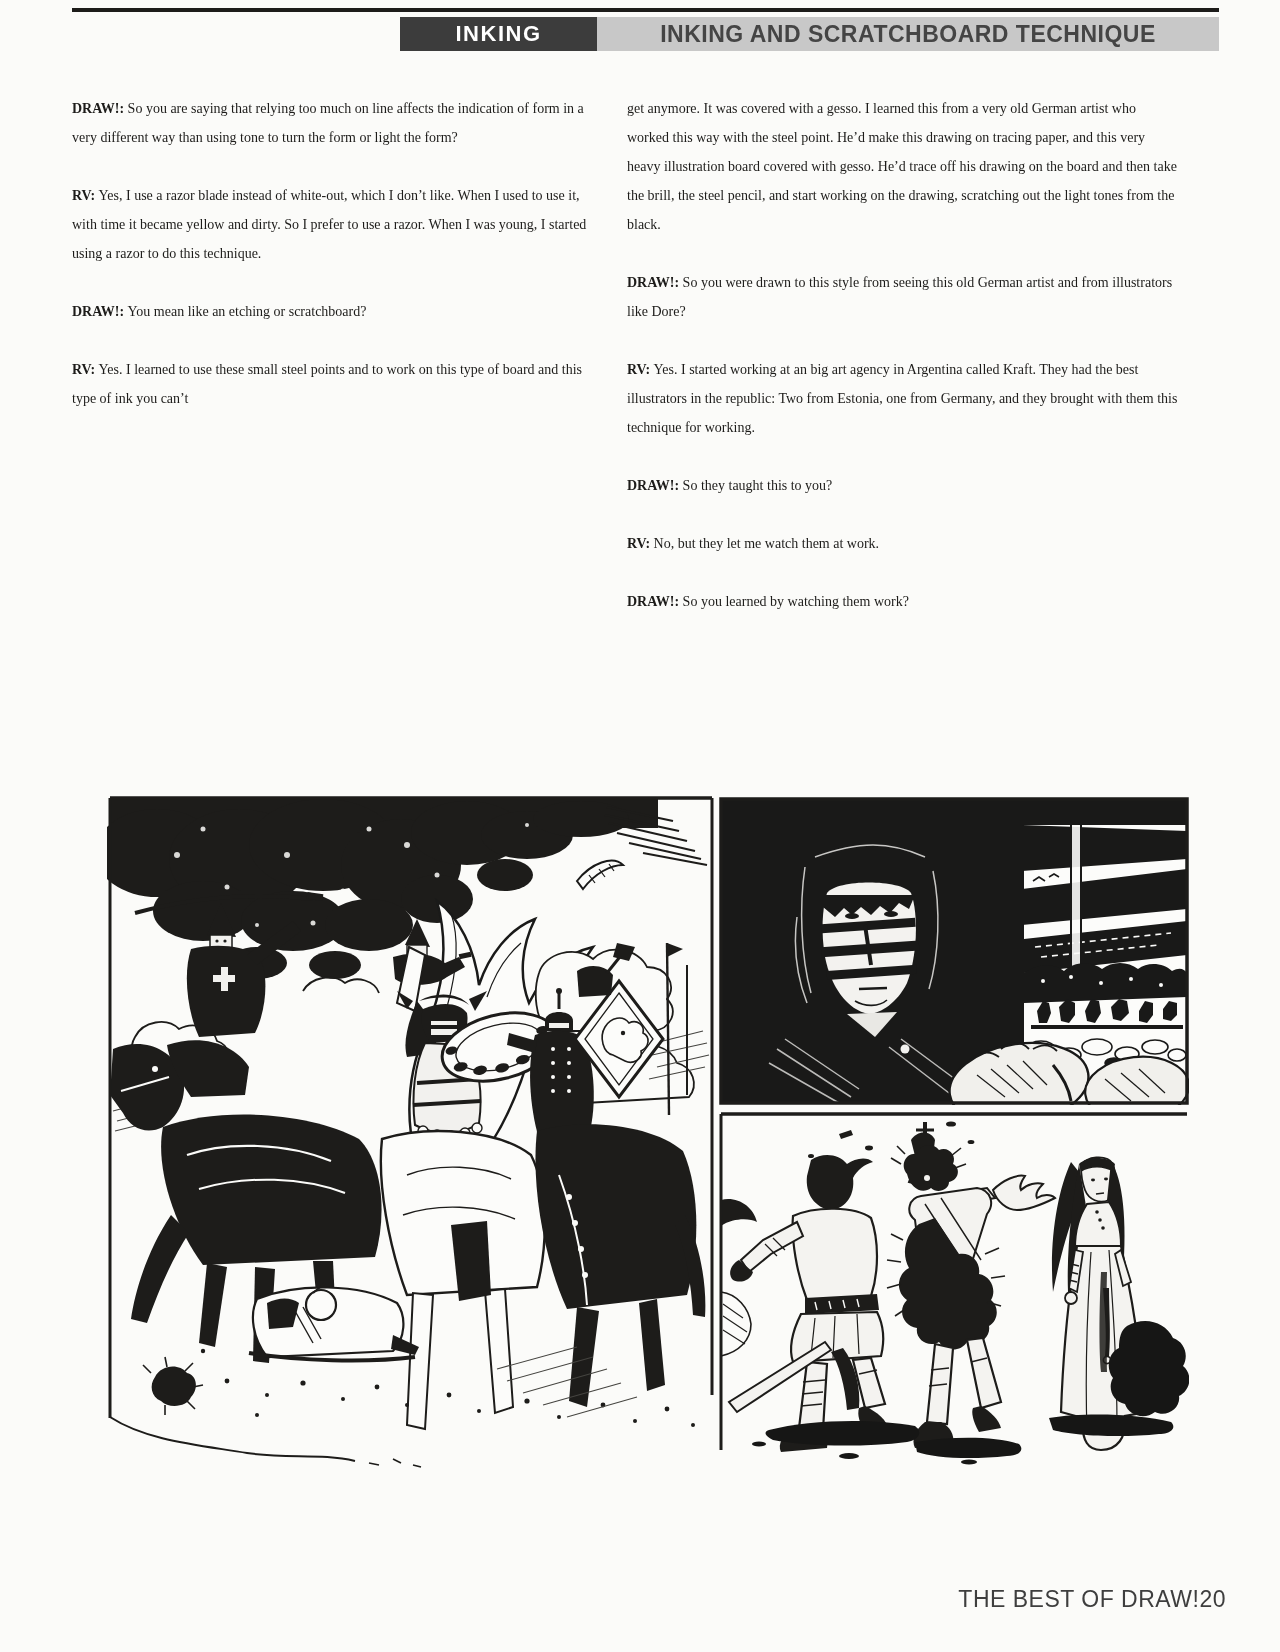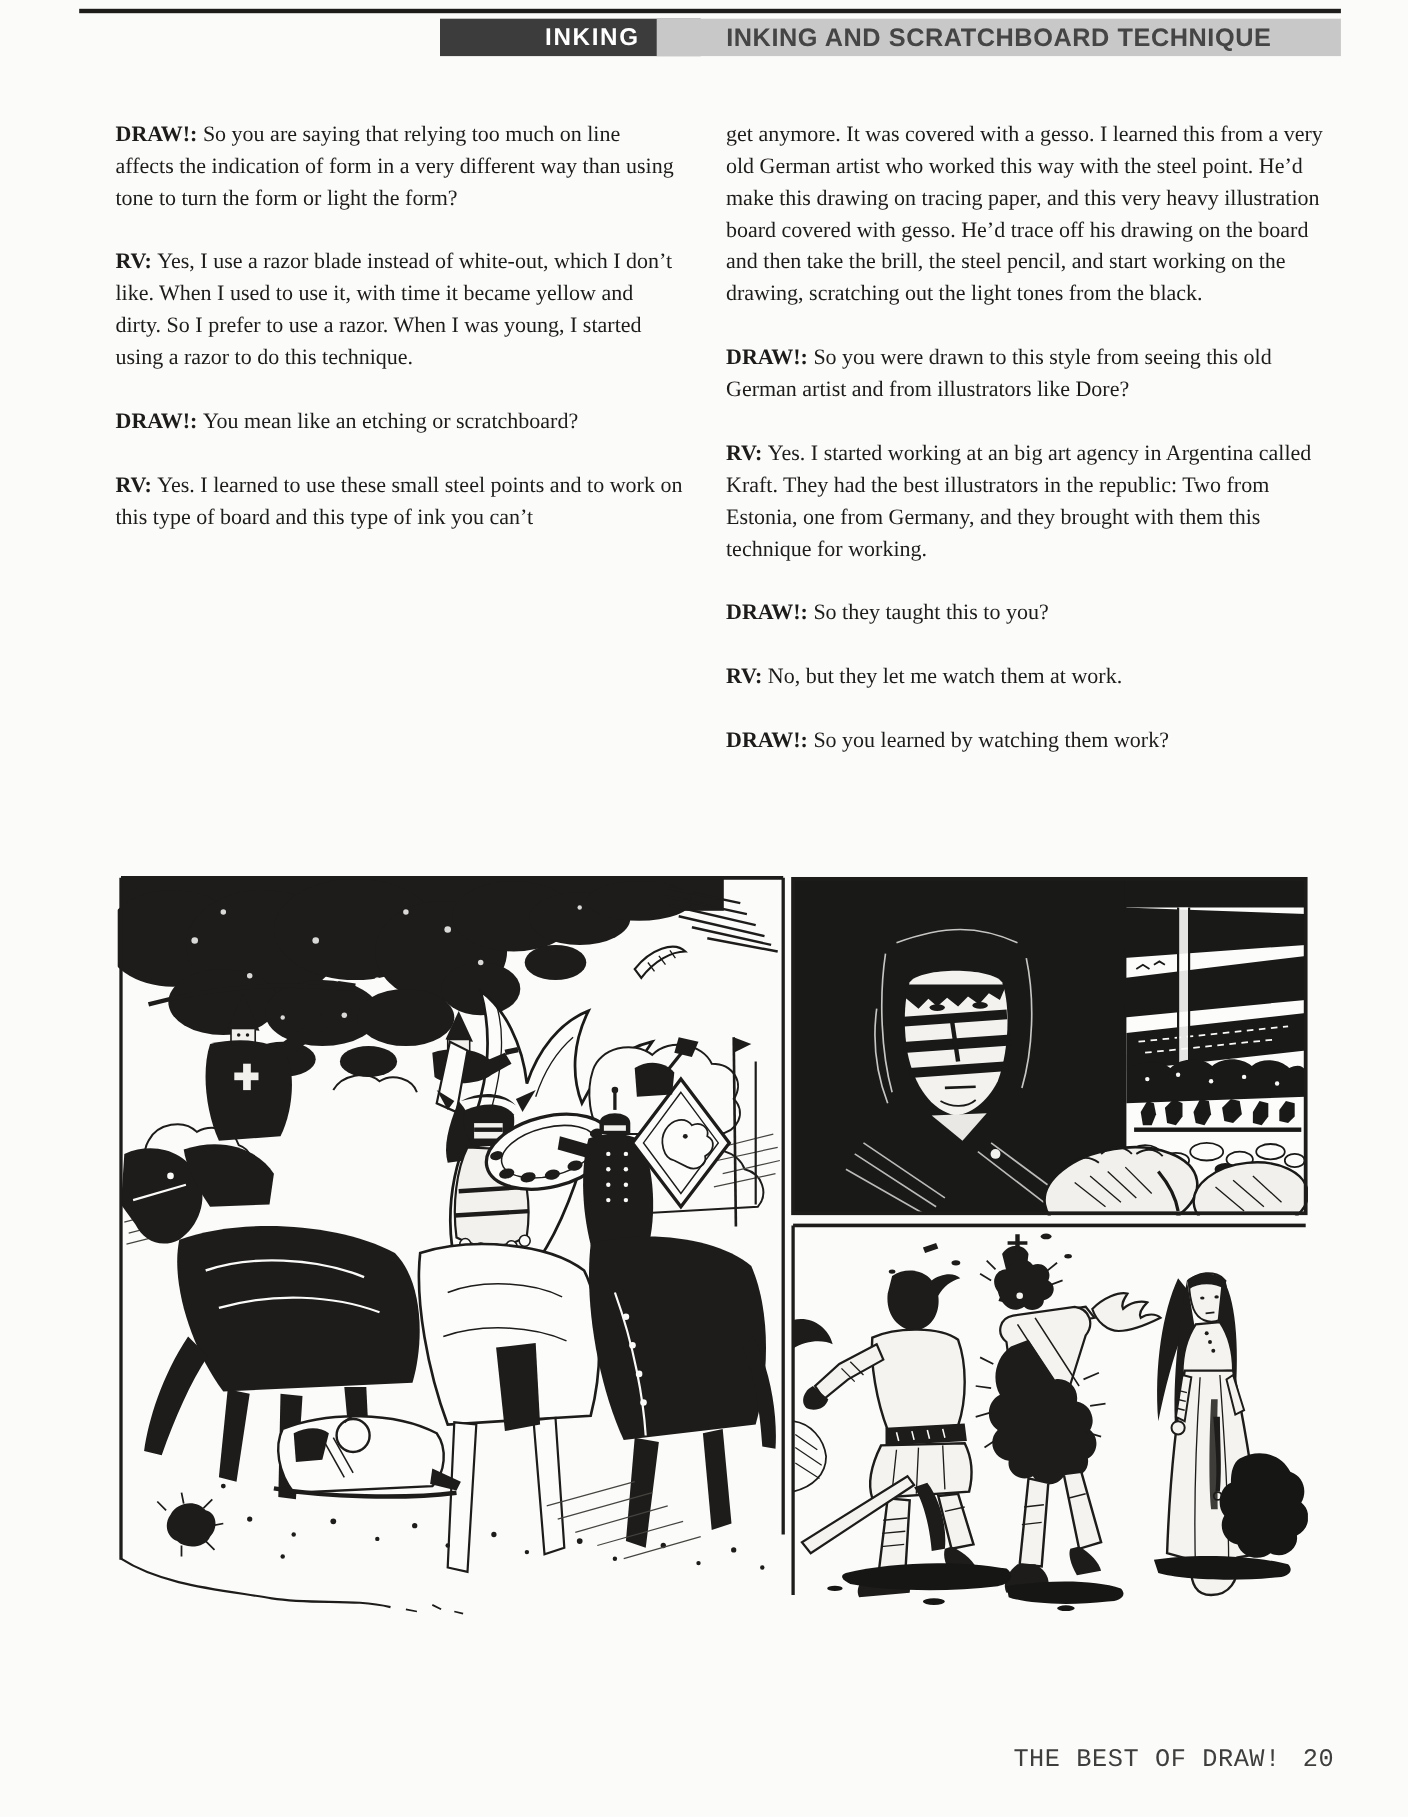--- a/index.html
+++ b/index.html
@@ -9,38 +9,38 @@
     font-family:"Liberation Serif", serif;
     color:#1d1c1a;
     overflow:hidden;
   }
   .abs{position:absolute;}
   
   .top-rule{left:72px;top:8px;width:1147px;height:4px;background:#1d1c1a;}
   .hdr-box{top:17px;height:34px;display:flex;align-items:center;justify-content:center;
     font-family:"Liberation Sans", sans-serif;font-weight:bold;}
   .hdr-dark{left:400px;width:197px;background:#3c3c3c;color:#ffffff;
-    font-size:22px;letter-spacing:1.5px;padding-left:40px;}
+    font-size:22px;letter-spacing:1.5px;}
   .hdr-gray{left:597px;width:622px;background:#c8c8c8;color:#454545;
     font-size:23px;letter-spacing:0.5px;}
   
-  .col{top:108px;font-size:20px;line-height:29px;text-align:left;margin-left:33px;}
+  .col{top:94px;font-size:14px;line-height:29px;text-align:left;}
   .col-left{left:72px;width:516px;}
   .col-right{left:627px;width:553px;}
   .col p{margin:0 0 29px 0;}
   .col b{font-weight:bold;}
   
   .panel{display:block;}
   .pA{left:107px;top:795px;}
   .pB{left:719px;top:797px;}
   .pC{left:719px;top:1112px;}
   
   .footer{left:0;top:1586px;width:1213px;display:flex;justify-content:flex-end;
-    align-items:baseline;gap:20px;
-    font-family:Liberation Mono, monospace;font-size:23px;color:#3e3e3e;letter-spacing:0.5px;}
+    align-items:baseline;
+    font-family:Liberation Sans, sans-serif;font-size:23px;color:#3e3e3e;letter-spacing:0.5px;padding-left:13px;}
 </style>
 </head>
 <body>
 
 <div class="abs top-rule"></div>
 <div class="abs hdr-box hdr-dark">
   <span>INKING</span>
 </div>
 <div class="abs hdr-box hdr-gray">
   <span>INKING AND SCRATCHBOARD TECHNIQUE</span>

